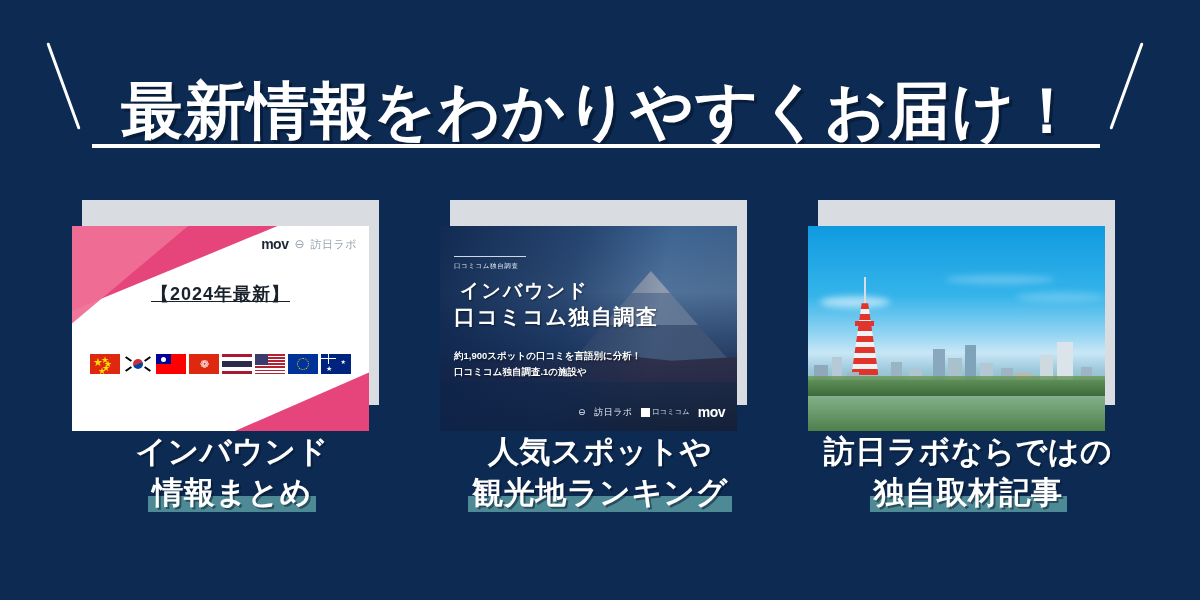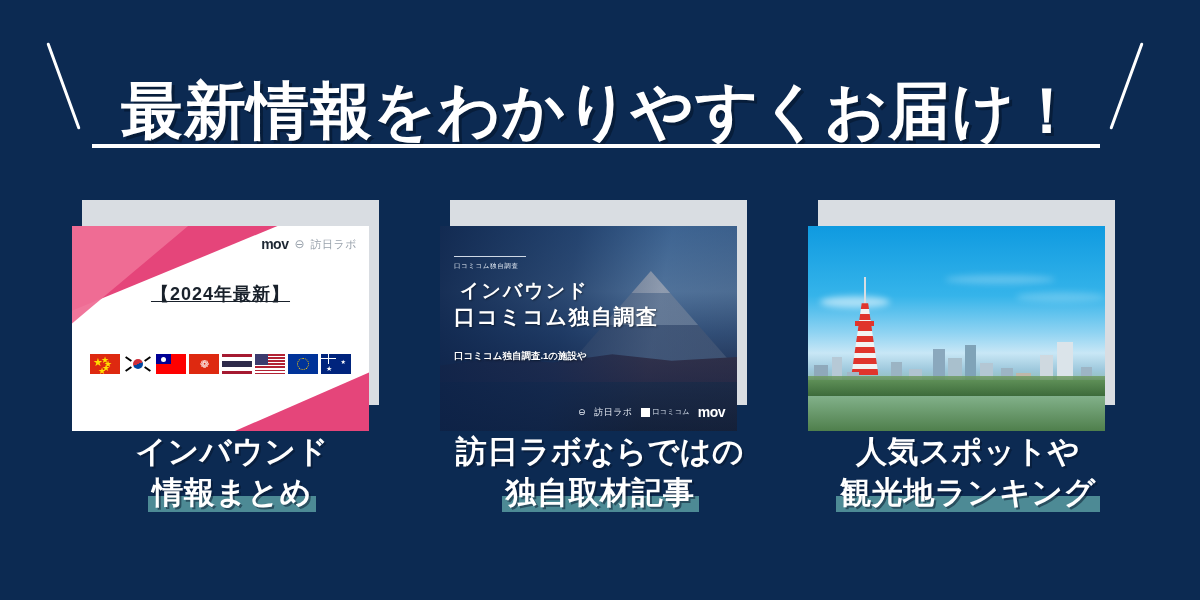--- a/index.html
+++ b/index.html
@@ -299,20 +299,21 @@
             <div class="s2-rule"></div>
             <div class="s2-kicker">口コミコム独自調査</div>
           </div>
 
           <div class="s2-title">
             <div class="s2-t1">インバウンド</div>
             <div class="s2-t2">口コミコム独自調査</div>
           </div>
 
           <div class="s2-body">
+            <div>約1,900スポットの口コミを言語別に分析！</div>
             <div>口コミコム独自調査.1の施設や</div>
           </div>
 
           <div class="s2-logos">
             <span class="h">⊖</span>
             <span class="h">訪日ラボ</span>
             <span class="kc">
               <span class="sq"></span>
               <span class="kt">口コミコム</span>
             </span>
@@ -363,23 +364,23 @@
 
 <div class="captions">
   <div class="cap-col">
     <div class="cap">
       <div>インバウンド</div>
       <div class="cap-l2"><span>情報まとめ</span></div>
     </div>
   </div>
   <div class="cap-col">
     <div class="cap">
+      <div>人気スポットや</div>
+      <div class="cap-l2"><span>観光地ランキング</span></div>
+    </div>
+  </div>
+  <div class="cap-col">
+    <div class="cap">
       <div>訪日ラボならではの</div>
       <div class="cap-l2"><span>独自取材記事</span></div>
     </div>
   </div>
-  <div class="cap-col">
-    <div class="cap">
-      <div>人気スポットや</div>
-      <div class="cap-l2"><span>観光地ランキング</span></div>
-    </div>
-  </div>
 </div>
 
 </body></html>

